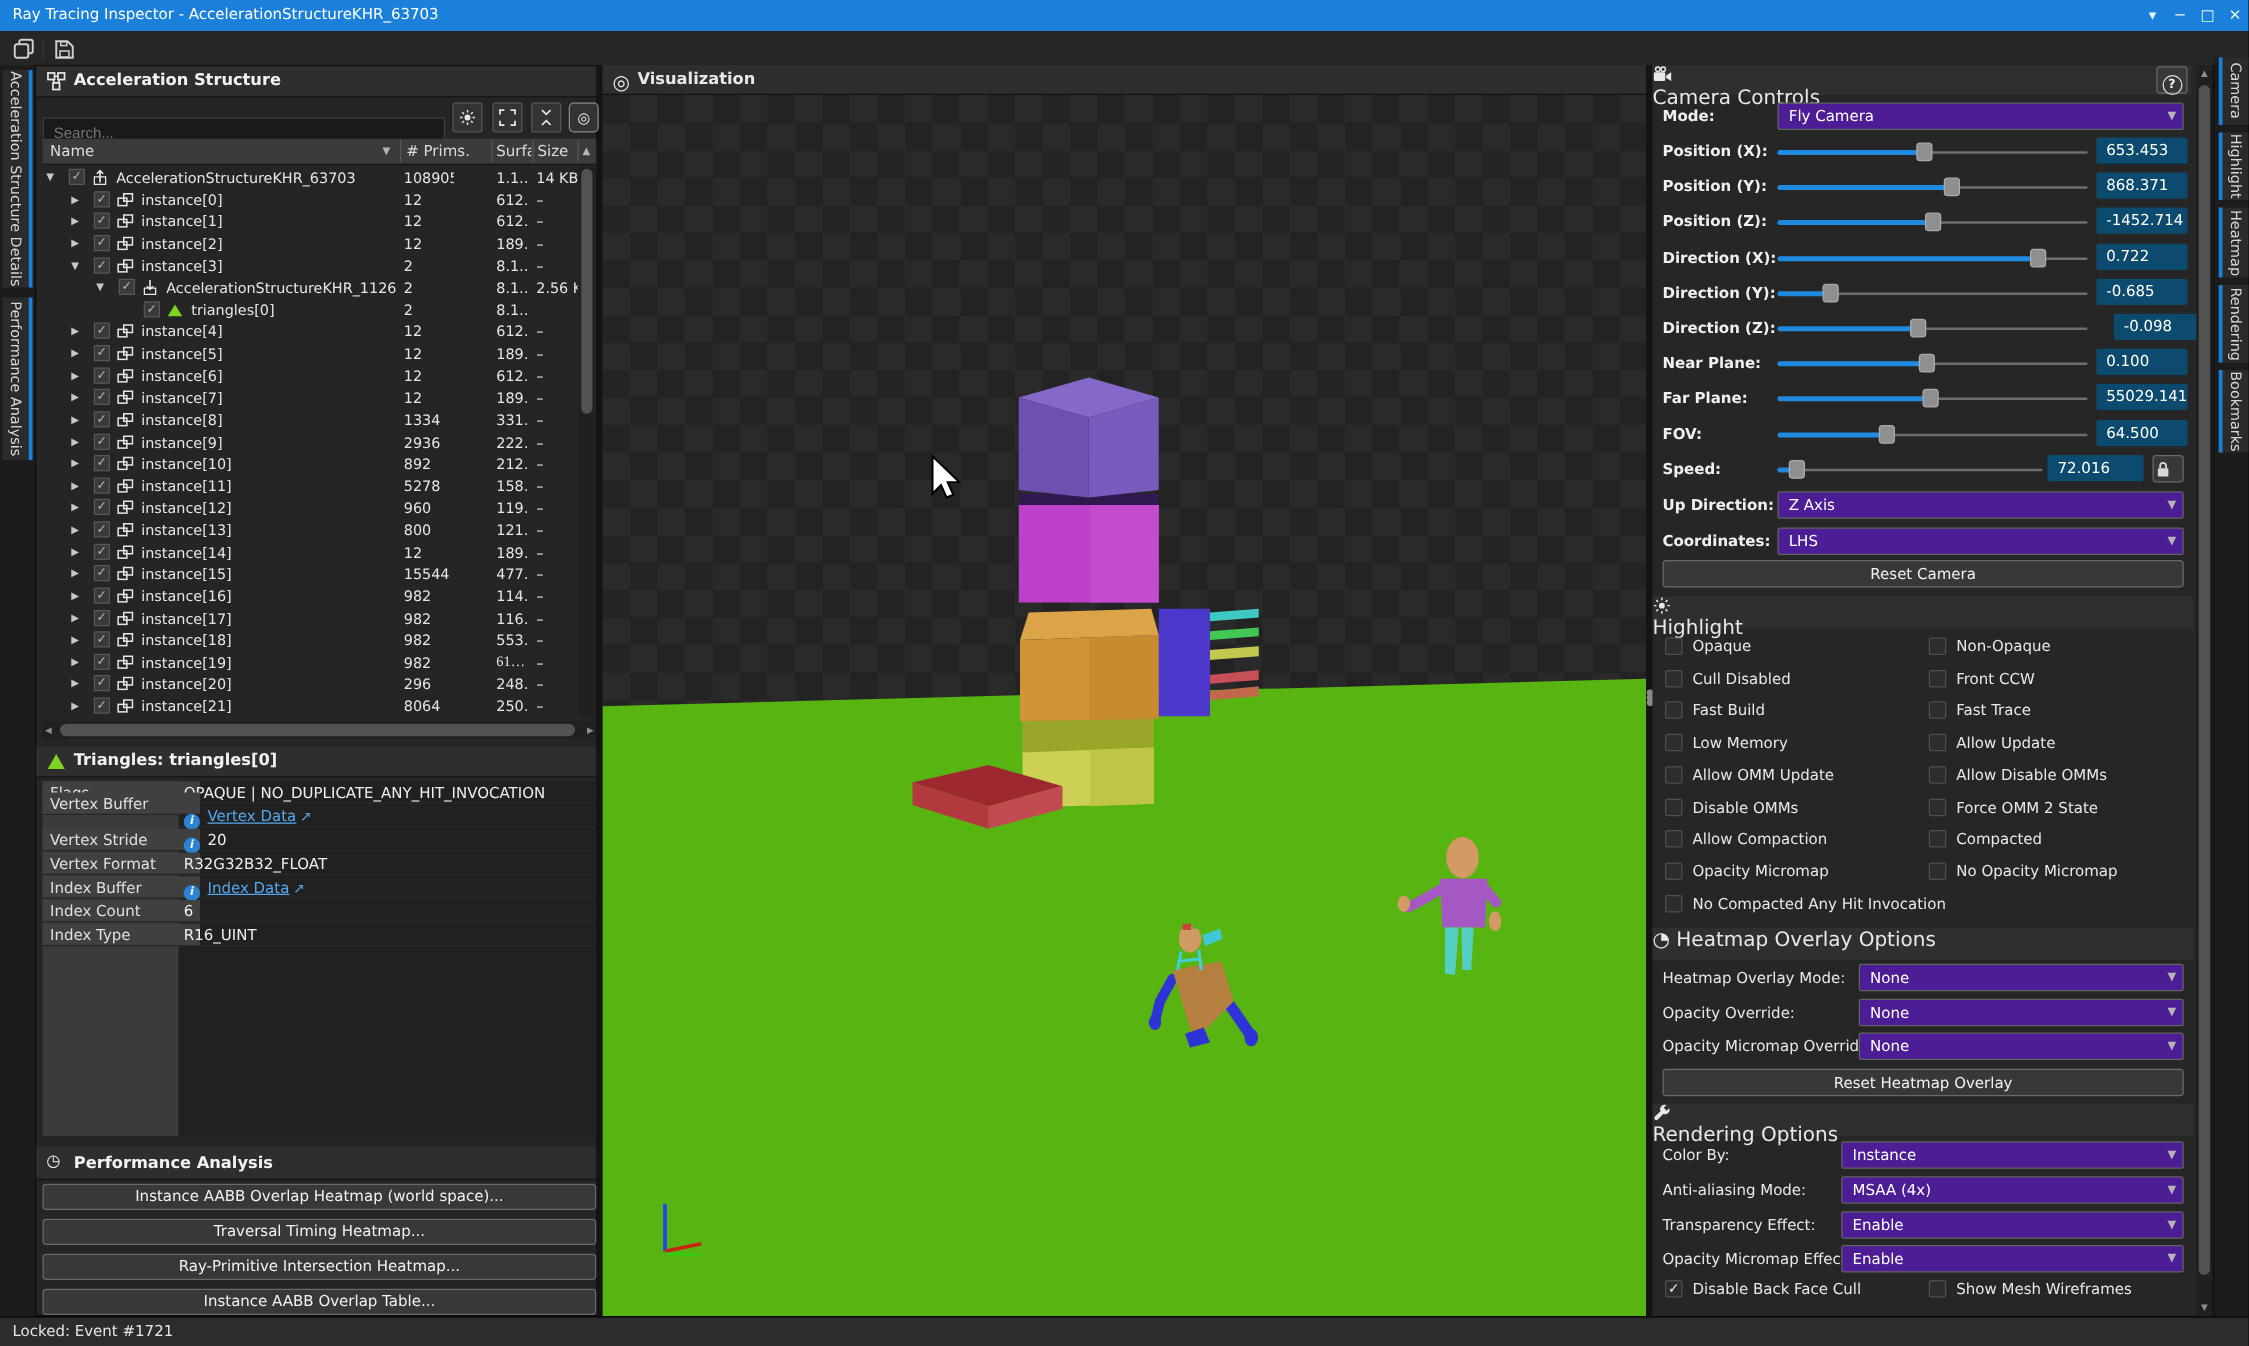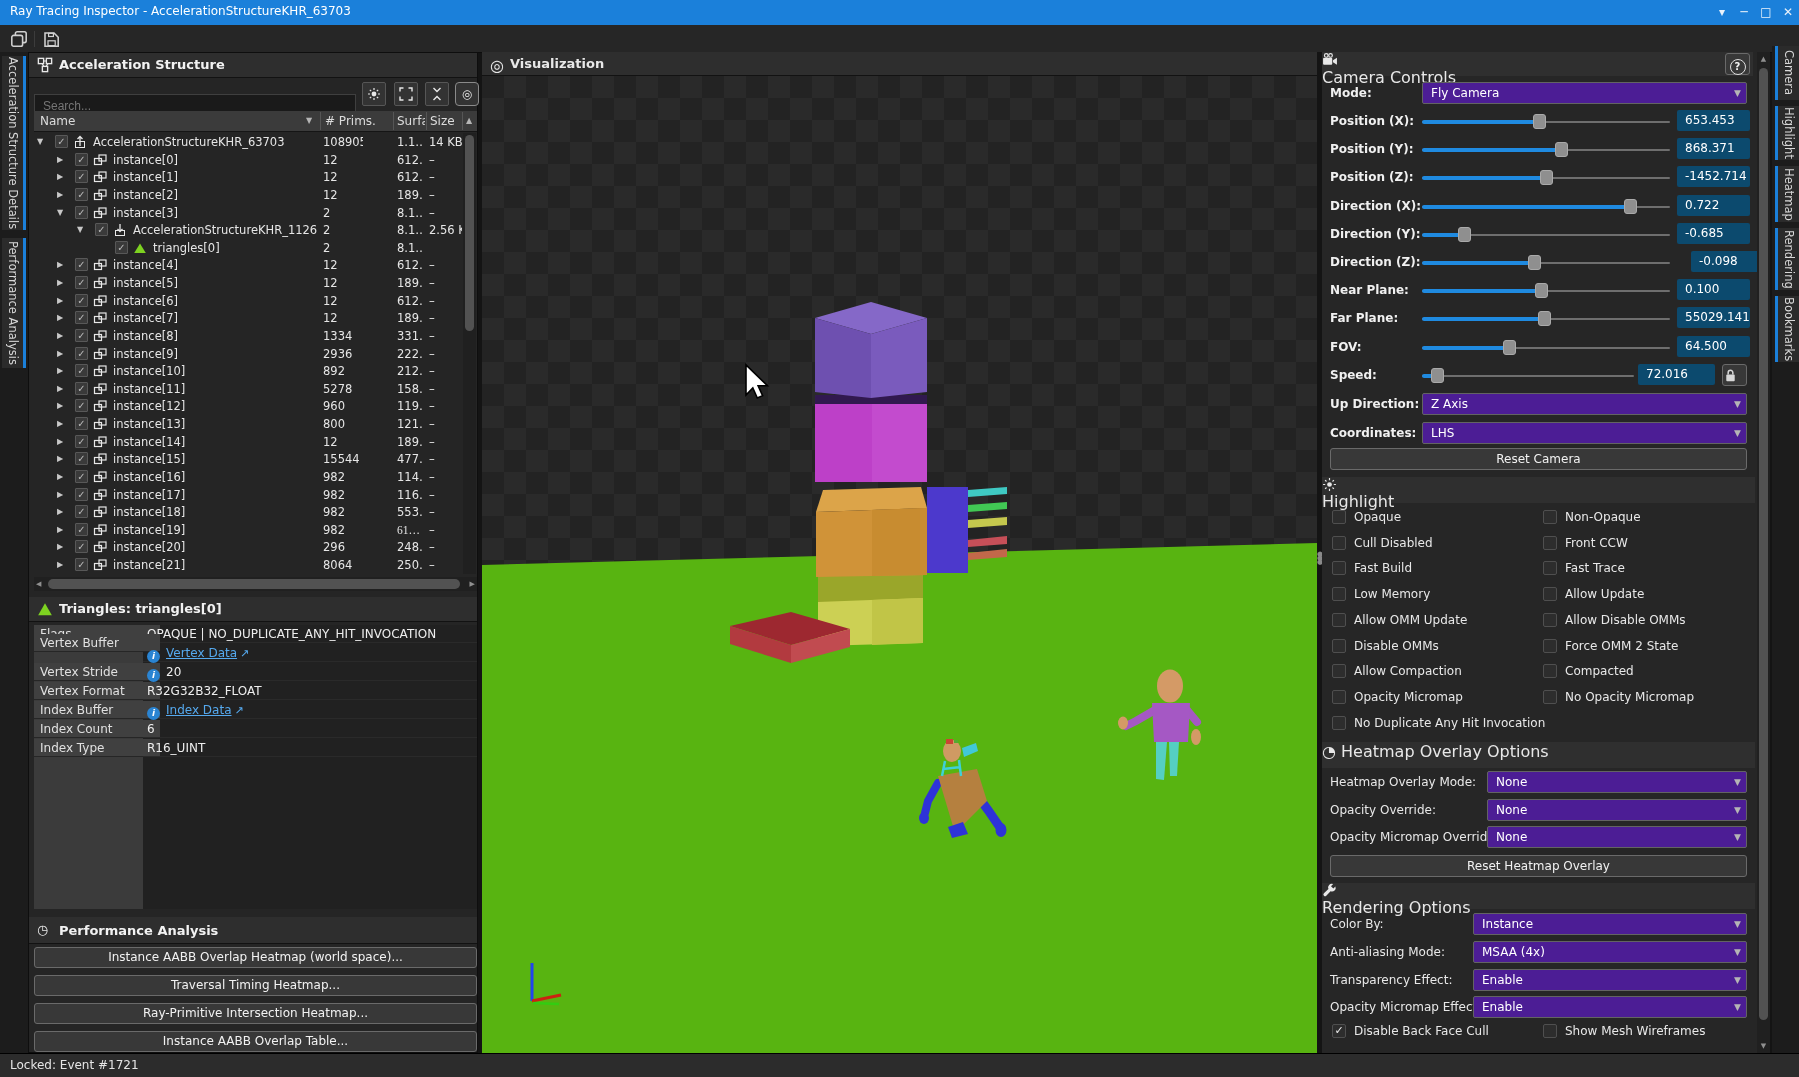--- a/index.html
+++ b/index.html
@@ -824,21 +824,21 @@
         <div class="hlitem" style="left: 10px; top: 180px;">
           <span class="cb" style="position: absolute; left: 0px; top: 0px;"></span>
           <span class="lbl">Opacity Micromap</span>
         </div>
         <div class="hlitem" style="left: 221px; top: 180px;">
           <span class="cb" style="position: absolute; left: 0px; top: 0px;"></span>
           <span class="lbl">No Opacity Micromap</span>
         </div>
         <div class="hlitem" style="left: 10px; top: 206px;">
           <span class="cb" style="position: absolute; left: 0px; top: 0px;"></span>
-          <span class="lbl">No Duplicate Any Hit Invocation</span>
+          <span class="lbl">No Compacted Any Hit Invocation</span>
         </div>
       </div>
 
     <div class="shead" style="top:690px">
       <span class="picon">◔</span>
       <span class="ptitle">Heatmap Overlay Options</span>
     </div>
     <div id="heatmap-rows">
         <span class="rlabel" style="top: 723px;">Heatmap Overlay Mode:</span>
         <div class="select" style="left: 165px; top: 719px; width: 260px;"><span>None</span><span class="caret">▼</span></div>

